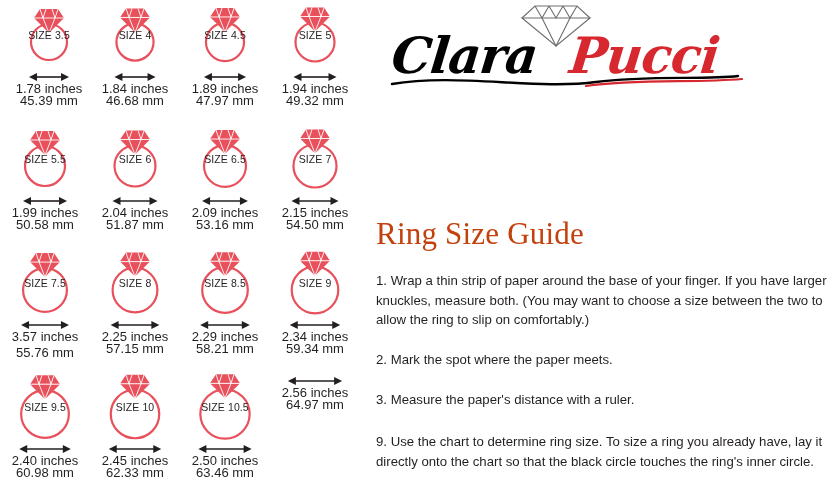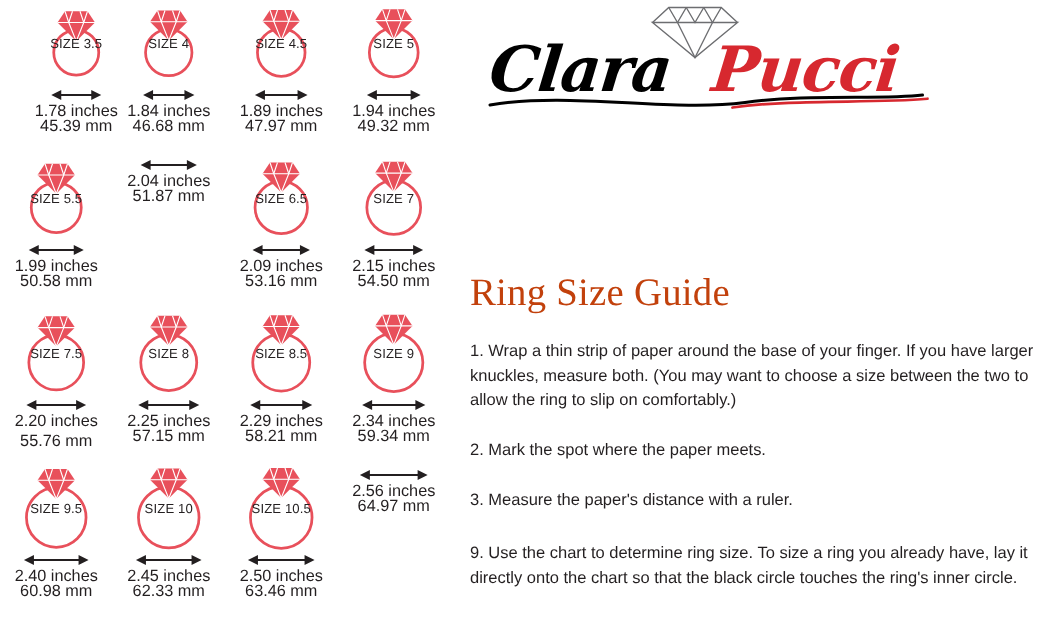--- a/index.html
+++ b/index.html
@@ -139,21 +139,21 @@
   #step-2 { top: 337px; }
   #step-3 { top: 377px; }
   #step-4 { top: 419px; }
 </style>
 </head>
 <body>
 
 <div id="page">
 
   <div id="chart">
-      <div class="ring-cell" style="left: 16px; top: 0px; text-align: center;">
+      <div class="ring-cell" style="left: 4px; top: 0px; text-align: center;">
         <div class="ring-art">
           <svg width="90" height="68" viewBox="0 0 90 68">
             <circle cx="45" cy="42" r="18" fill="none" stroke="#e8505b" stroke-width="2.2"></circle>
             <g fill="#e8505b">
               <path d="M30 18 L60 18 L45 33 Z"></path>
               <path d="M30 18 L36 9 L54 9 L60 18 Z"></path>
             </g>
             <g stroke="#ffffff" stroke-width="0.9" fill="none">
               <path d="M36 9 L39 18 L45 33 L51 18 L54 9"></path>
               <path d="M30 18 L60 18"></path>
@@ -260,20 +260,35 @@
         </div>
         <div class="arrow-row"><svg width="90" height="12" viewBox="0 0 90 12">
             <line x1="29" y1="6" x2="61" y2="6" stroke="#231f20" stroke-width="1.6"></line>
             <path d="M23 6 L31 2 L31 10 Z" fill="#231f20"></path>
             <path d="M67 6 L59 2 L59 10 Z" fill="#231f20"></path>
           </svg></div>
         <div class="measure">1.99 inches</div>
         <div class="measure" style="margin-top: 0px;">50.58 mm</div>
       </div>
       <div class="ring-cell" style="left: 90px; top: 124px;">
+        <div class="ring-art">
+          <svg width="90" height="68" viewBox="0 0 90 68">
+            <circle cx="45" cy="42" r="20.480000000000004" fill="none" stroke="#e8505b" stroke-width="2.2"></circle>
+            <g fill="#e8505b">
+              <path d="M30 15.519999999999996 L60 15.519999999999996 L45 30.519999999999996 Z"></path>
+              <path d="M30 15.519999999999996 L36 6.519999999999996 L54 6.519999999999996 L60 15.519999999999996 Z"></path>
+            </g>
+            <g stroke="#ffffff" stroke-width="0.9" fill="none">
+              <path d="M36 6.519999999999996 L39 15.519999999999996 L45 30.519999999999996 L51 15.519999999999996 L54 6.519999999999996"></path>
+              <path d="M30 15.519999999999996 L60 15.519999999999996"></path>
+              <path d="M39 15.519999999999996 L42 6.519999999999996 M51 15.519999999999996 L48 6.519999999999996"></path>
+            </g>
+          </svg>
+          <div class="size-label">SIZE 6</div>
+        </div>
         <div class="arrow-row"><svg width="90" height="12" viewBox="0 0 90 12">
             <line x1="28.519999999999996" y1="6" x2="61.480000000000004" y2="6" stroke="#231f20" stroke-width="1.6"></line>
             <path d="M22.519999999999996 6 L30.519999999999996 2 L30.519999999999996 10 Z" fill="#231f20"></path>
             <path d="M67.48 6 L59.480000000000004 2 L59.480000000000004 10 Z" fill="#231f20"></path>
           </svg></div>
         <div class="measure">2.04 inches</div>
         <div class="measure" style="margin-top: 0px;">51.87 mm</div>
       </div>
       <div class="ring-cell" style="left: 180px; top: 124px;">
         <div class="ring-art">
@@ -337,21 +352,21 @@
               <path d="M39 14.079999999999998 L42 5.079999999999998 M51 14.079999999999998 L48 5.079999999999998"></path>
             </g>
           </svg>
           <div class="size-label">SIZE 7.5</div>
         </div>
         <div class="arrow-row"><svg width="90" height="12" viewBox="0 0 90 12">
             <line x1="27.08" y1="6" x2="62.92" y2="6" stroke="#231f20" stroke-width="1.6"></line>
             <path d="M21.08 6 L29.08 2 L29.08 10 Z" fill="#231f20"></path>
             <path d="M68.92 6 L60.92 2 L60.92 10 Z" fill="#231f20"></path>
           </svg></div>
-        <div class="measure">2.20 inches</div>
+        <div class="measure">3.57 inches</div>
         <div class="measure" style="margin-top: 4px;">55.76 mm</div>
       </div>
       <div class="ring-cell" style="left: 90px; top: 248px;">
         <div class="ring-art">
           <svg width="90" height="68" viewBox="0 0 90 68">
             <circle cx="45" cy="42" r="22.400000000000002" fill="none" stroke="#e8505b" stroke-width="2.2"></circle>
             <g fill="#e8505b">
               <path d="M30 13.599999999999998 L60 13.599999999999998 L45 28.599999999999998 Z"></path>
               <path d="M30 13.599999999999998 L36 4.599999999999998 L54 4.599999999999998 L60 13.599999999999998 Z"></path>
             </g>

